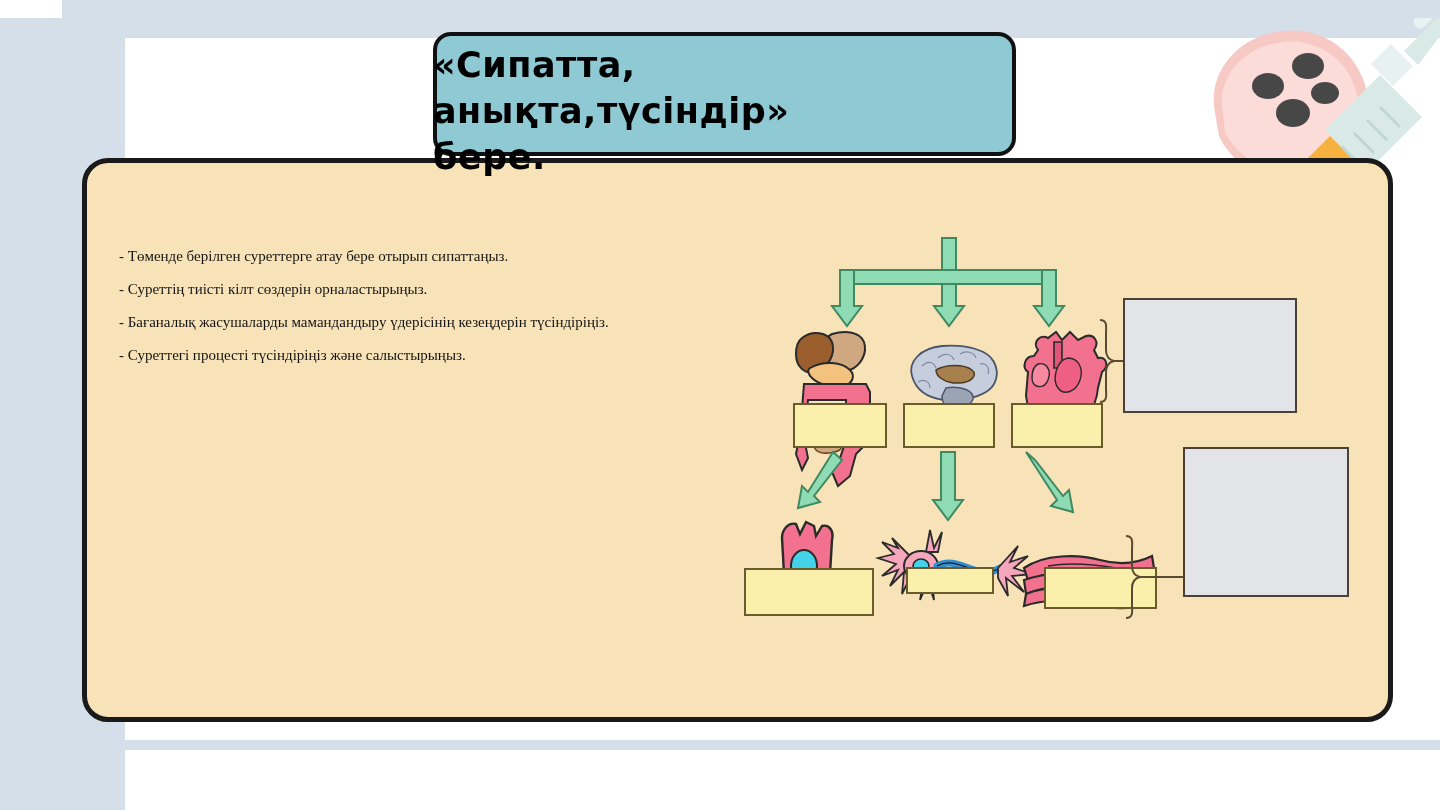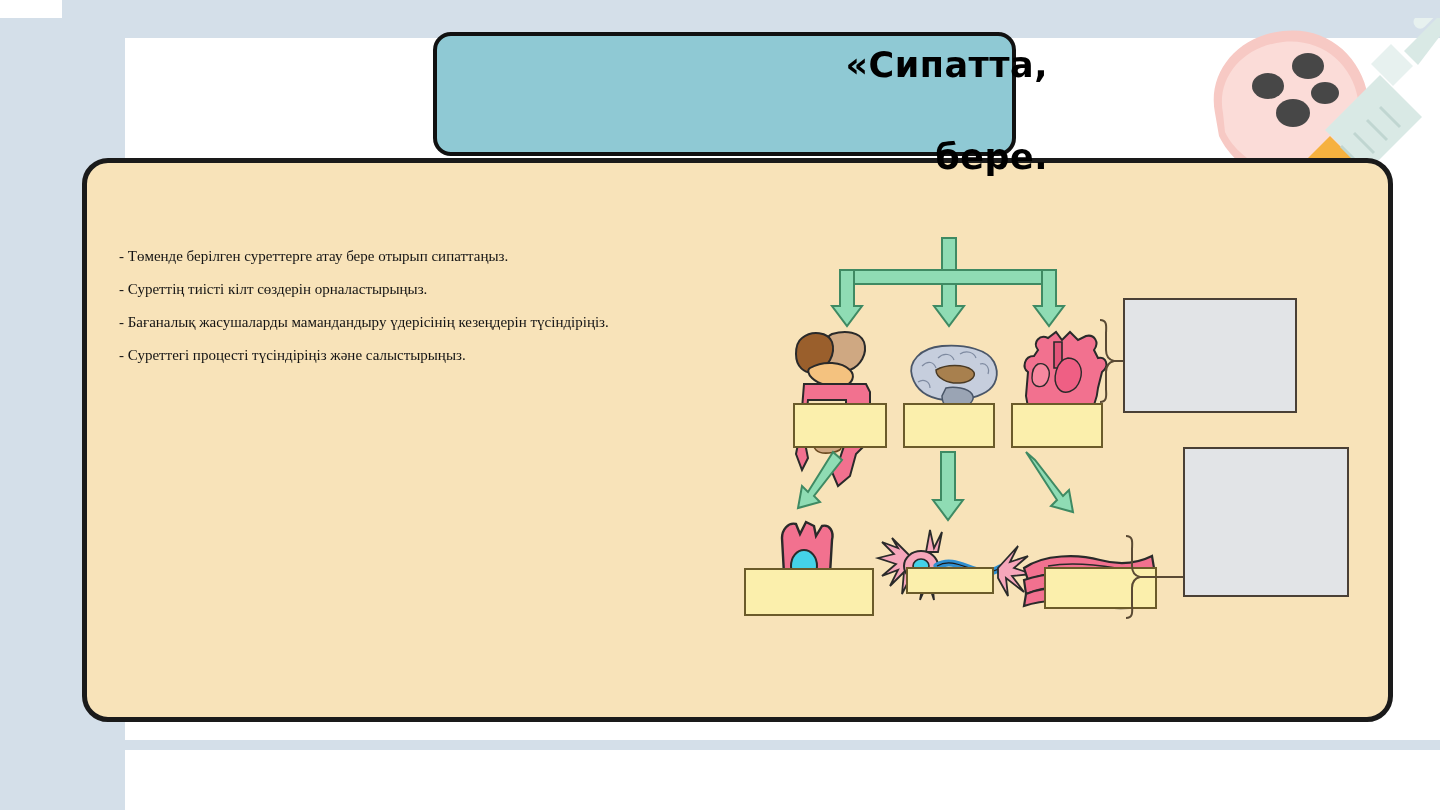--- a/index.html
+++ b/index.html
@@ -29,21 +29,21 @@
   }
 
   
   .title-pill{
     position:absolute;left:433px;top:32px;width:583px;height:124px;
     background:#8fc9d4;border:4px solid #111;border-radius:18px;
     box-sizing:border-box;z-index:6;
   }
   .title-text{
     position:absolute;left:433px;top:42px;width:615px;
-    text-align:right;z-index:7;
+    text-align:left;z-index:7;
     font-family:"DejaVu Sans", sans-serif;
     font-weight:bold;font-size:35px;line-height:46px;color:#000;
     letter-spacing:.5px;
     pointer-events:none;
   }
 
   
   .instructions{
     position:absolute;left:119px;top:240px;width:610px;
     font-family:"Liberation Serif", serif;
@@ -88,21 +88,21 @@
         <path d="M196 46 L218 68 L238 48 L216 26 Z" fill="#e7f1ef"></path>
         <path d="M229 33 L265 -3 L265 18 L243 47 Z" fill="#d9e9e5"></path>
         <rect x="236" y="4" width="40" height="13" rx="6" transform="rotate(-45 236 4)" fill="#e7f1ef"></rect>
       </g>
     </svg>
   </div>
 
   <div class="card"></div>
 
   <div class="title-pill"></div>
-  <div class="title-text"><span>«Сипатта,</span><br><br><span>бере.</span></div>
+  <div class="title-text"><span>«Сипатта,</span><br><span>анықта,түсіндір»</span><br><span>бере.</span></div>
 
   <div class="instructions">- Төменде берілген суреттерге атау бере отырып сипаттаңыз.
 - Суреттің тиісті кілт сөздерін орналастырыңыз.
 - Бағаналық жасушаларды мамандандыру үдерісінің кезеңдерін түсіндіріңіз.
 - Суреттегі процесті түсіндіріңіз және салыстырыңыз.</div>
 
   <div class="diagram">
     <svg width="640" height="400" viewBox="0 0 640 400" xmlns="http://www.w3.org/2000/svg">
 
       <g stroke="#3f8a63" stroke-width="2" fill="#8fdcb4">

